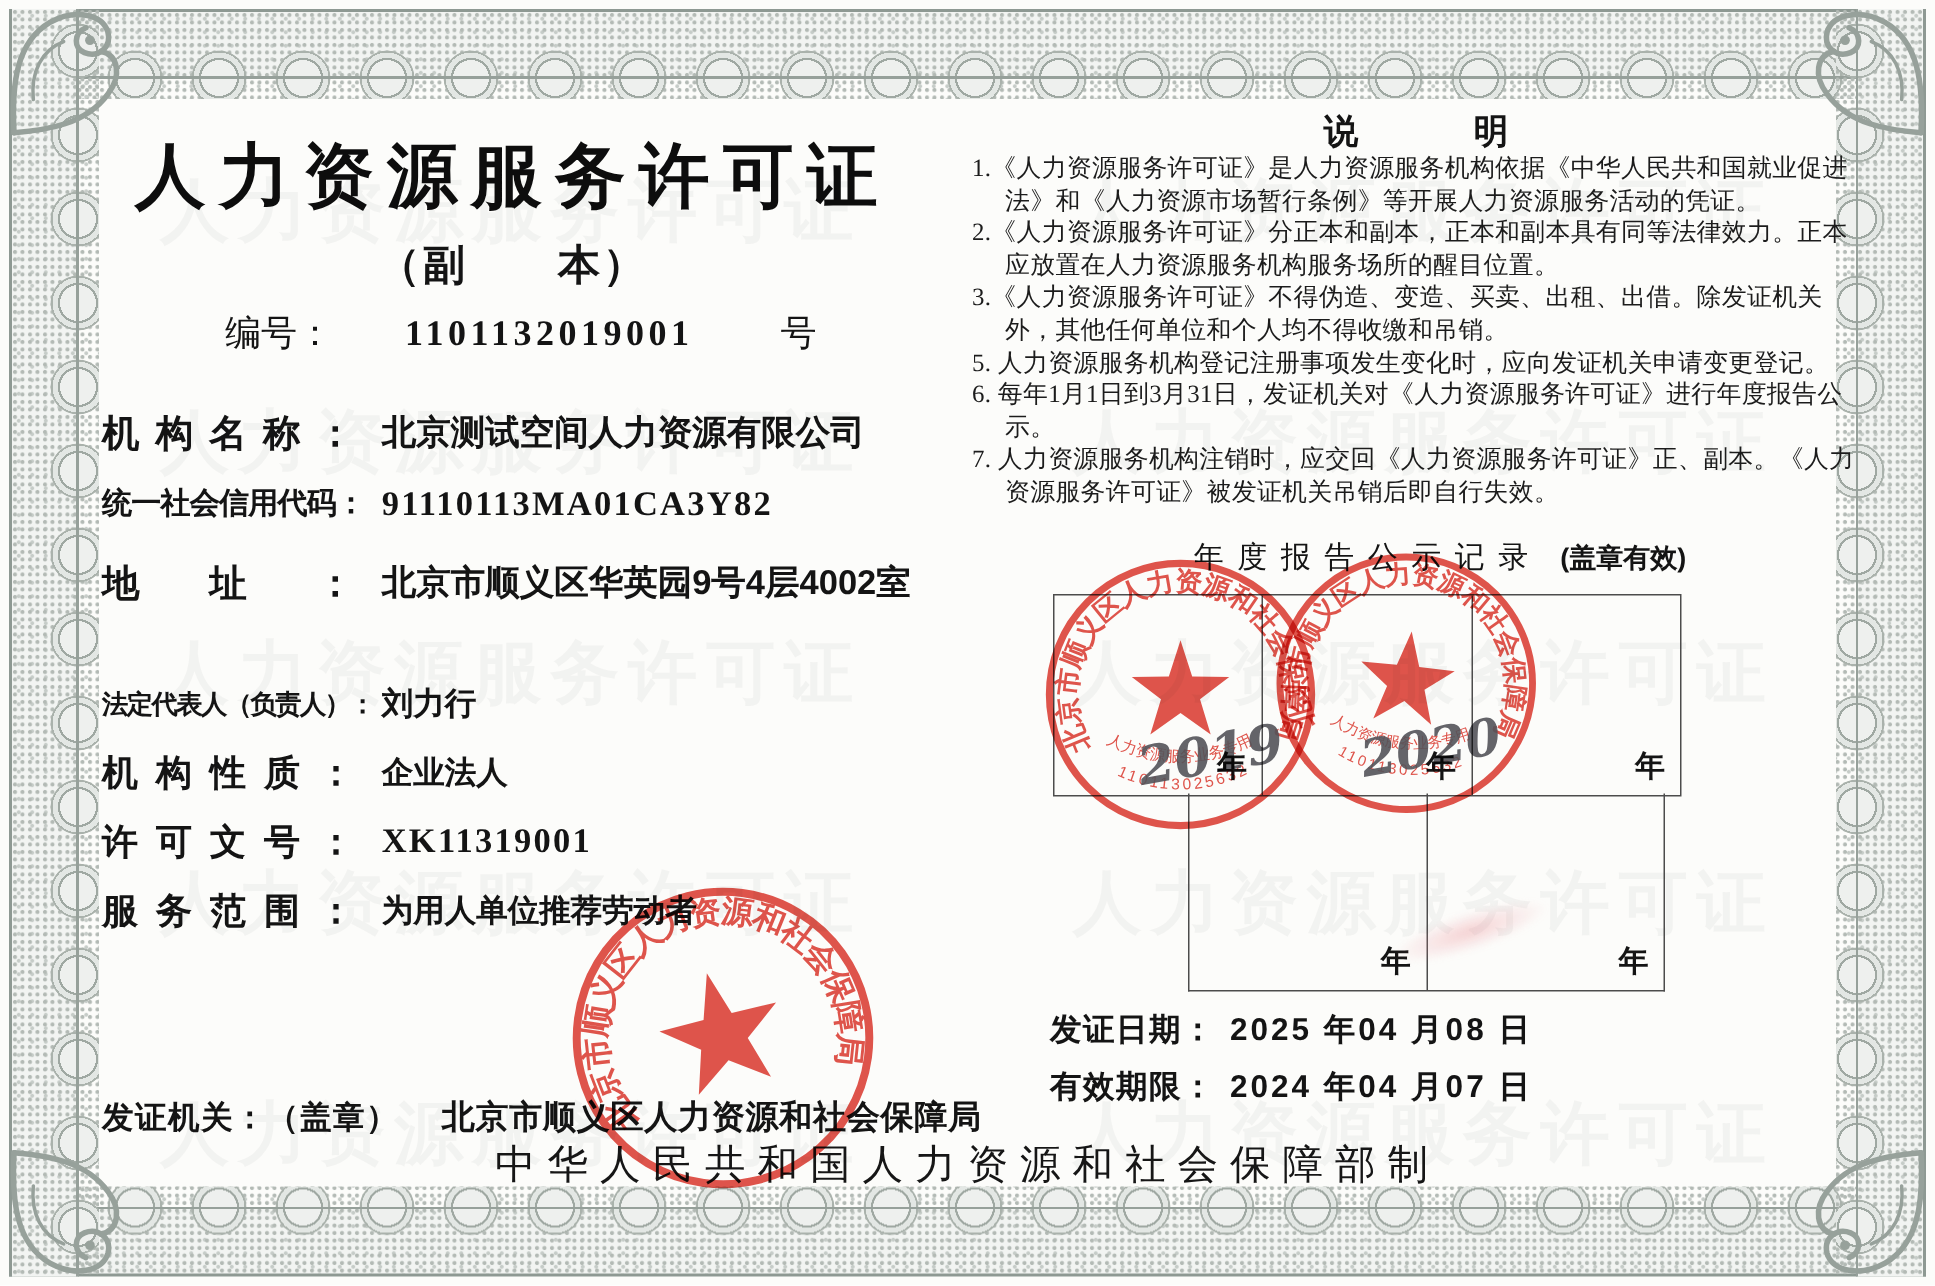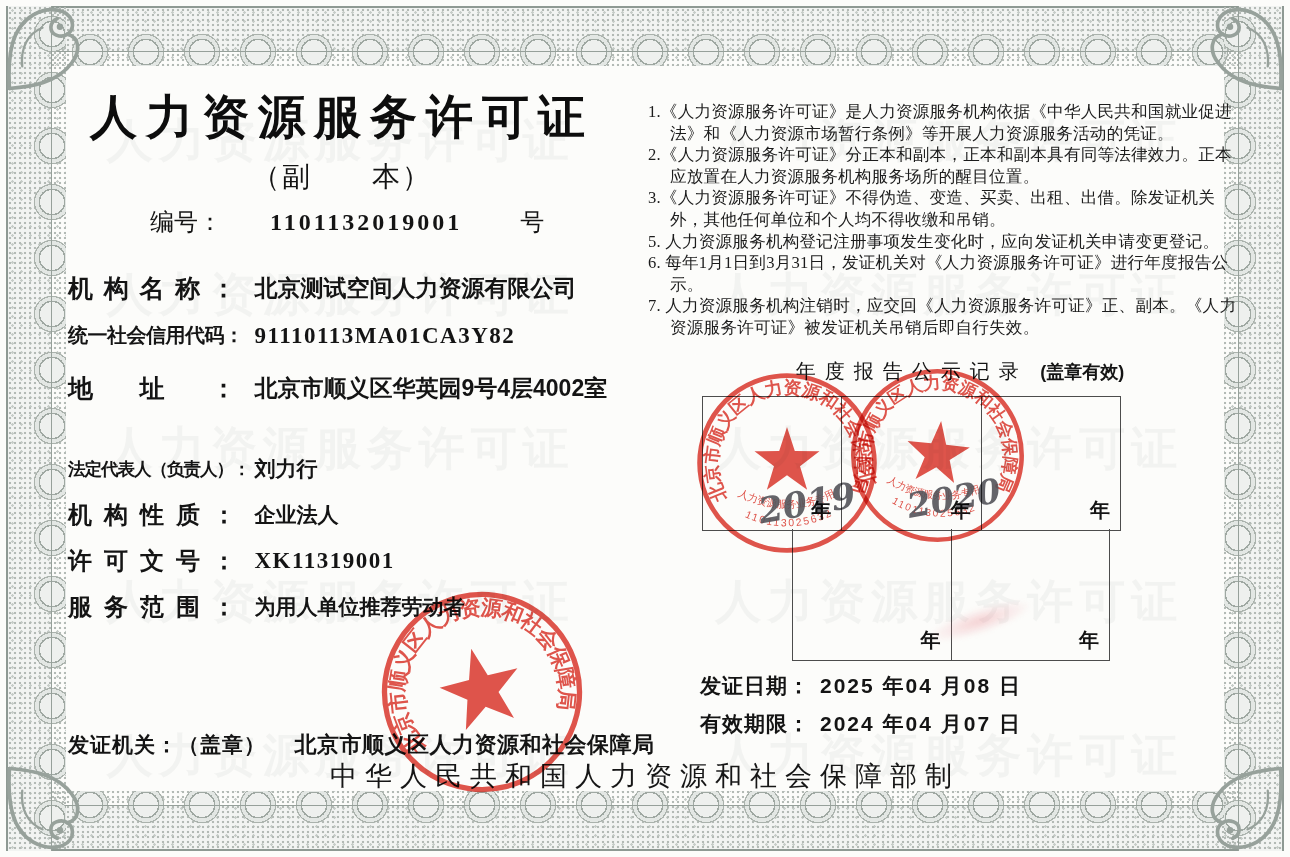--- a/index.html
+++ b/index.html
@@ -41,21 +41,21 @@
     font-size:46px;letter-spacing:6px;color:#6b6f6d;opacity:.06;white-space:nowrap;
     width:48%;text-align:center;
   }
   
   .title{
     position:absolute;left:62px;top:86px;width:560px;text-align:center;z-index:2;
     font-family:"Liberation Serif",serif;font-weight:bold;font-size:47px;letter-spacing:9px;color:#0d0d0d;
   }
   .copy-label{
     position:absolute;left:62px;top:158px;width:560px;text-align:center;z-index:2;
-    font-size:28px;font-weight:normal;letter-spacing:2px;
+    font-size:28px;font-weight:bold;letter-spacing:2px;
   }
   .serial-row{position:absolute;left:150px;top:206px;z-index:2;font-size:24px;
     font-family:"Liberation Serif",serif;}
   .serial-row .num{font-weight:bold;letter-spacing:3px;margin-left:48px;text-align:center;}
   .serial-row .suffix{margin-left:58px;}
   .frow{position:absolute;left:68px;z-index:2;white-space:nowrap;}
   .flabel{
     display:inline-block;width:168px;vertical-align:middle;
     font-weight:bold;text-align:justify;text-align-last:justify;
   }
@@ -219,20 +219,21 @@
   <div class="frow" style="top:591px">
     <span class="flabel f-l24">服务范围：</span>
     <span class="fvalue f-v21">为用人单位推荐劳动者</span>
   </div>
 
   <div class="issuer-row">
     <span class="ilabel">发证机关：（盖章）</span>
     <span class="ivalue">北京市顺义区人力资源和社会保障局</span>
   </div>
 
+  <div class="notes-title">说　　　明</div>
   <div class="notes">
     <div class="note-item">1.《人力资源服务许可证》是人力资源服务机构依据《中华人民共和国就业促进法》和《人力资源市场暂行条例》等开展人力资源服务活动的凭证。</div>
     <div class="note-item">2.《人力资源服务许可证》分正本和副本，正本和副本具有同等法律效力。正本应放置在人力资源服务机构服务场所的醒目位置。</div>
     <div class="note-item">3.《人力资源服务许可证》不得伪造、变造、买卖、出租、出借。除发证机关外，其他任何单位和个人均不得收缴和吊销。</div>
     <div class="note-item">5. 人力资源服务机构登记注册事项发生变化时，应向发证机关申请变更登记。</div>
     <div class="note-item">6. 每年1月1日到3月31日，发证机关对《人力资源服务许可证》进行年度报告公示。</div>
     <div class="note-item">7. 人力资源服务机构注销时，应交回《人力资源服务许可证》正、副本。《人力资源服务许可证》被发证机关吊销后即自行失效。</div>
   </div>
 
   <div class="annual-title">

